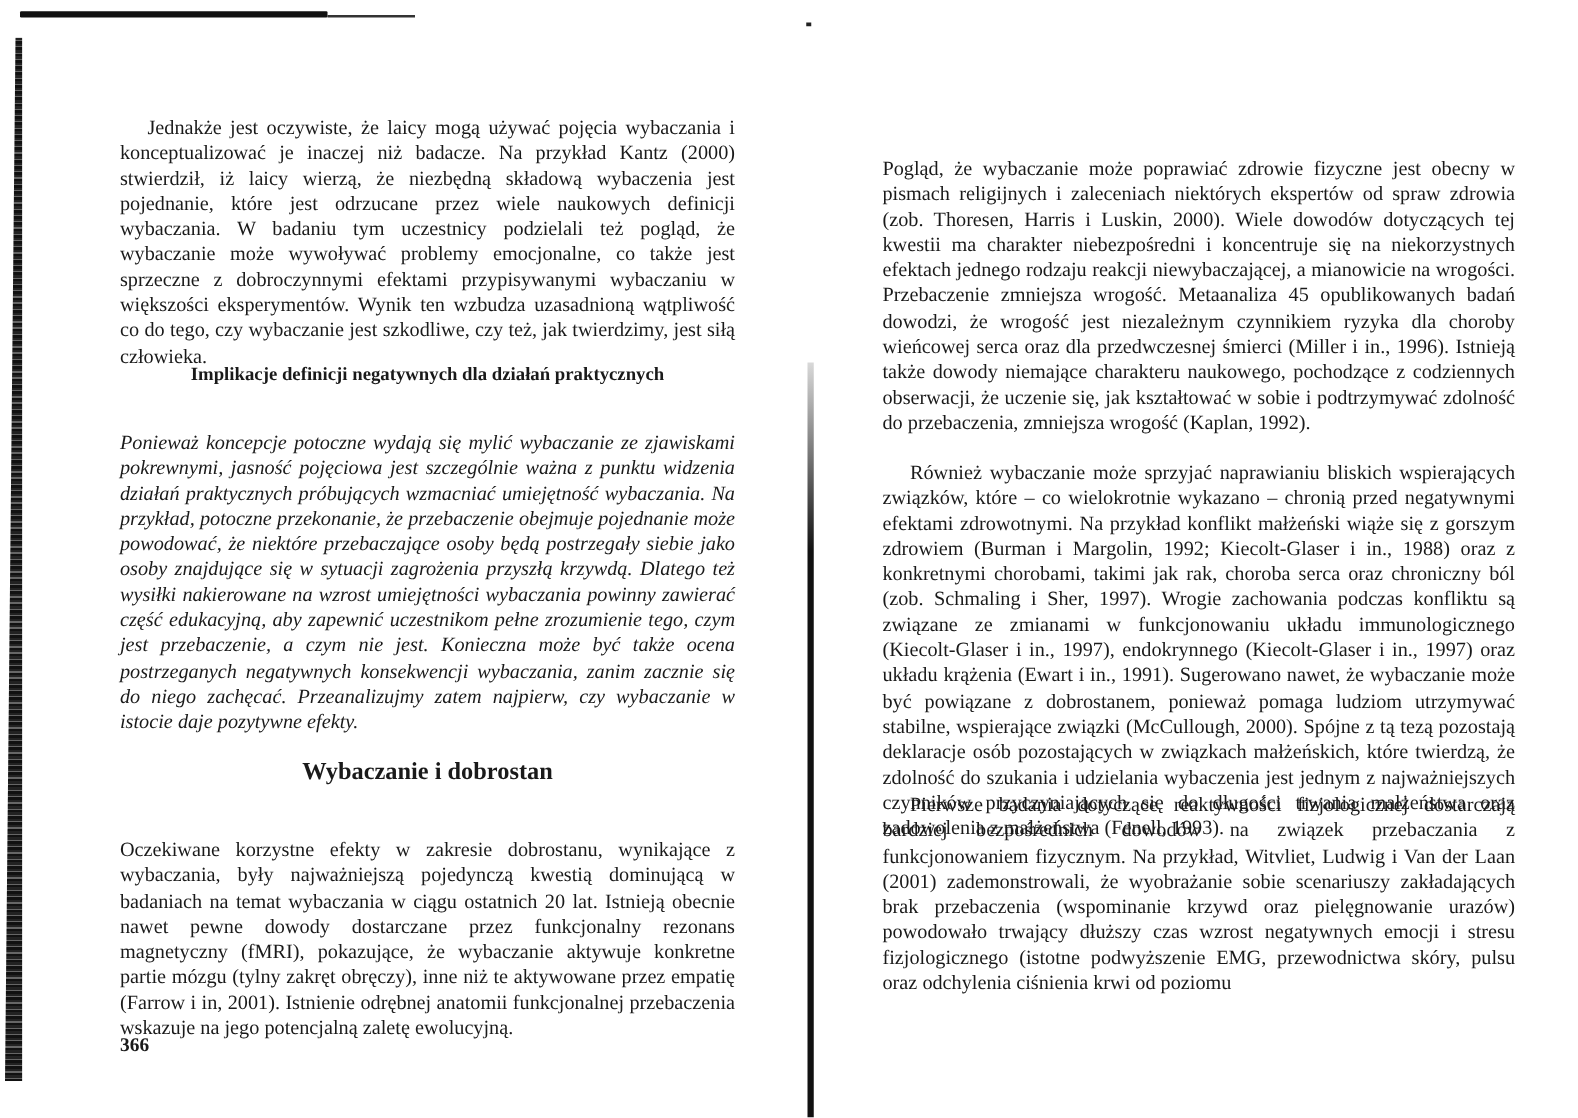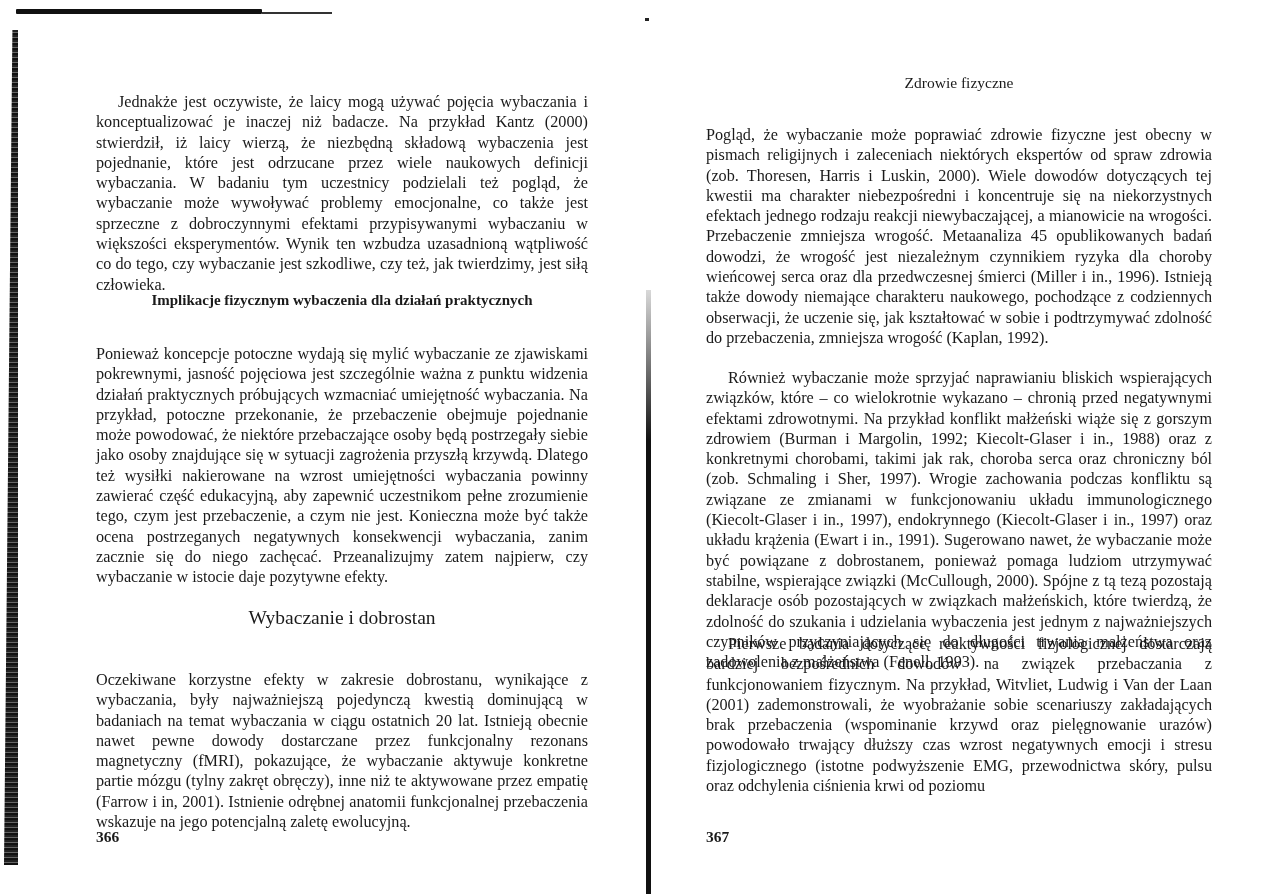--- a/index.html
+++ b/index.html
@@ -40,56 +40,54 @@
     text-align-last: left; hyphens: none;
   }
   .indent { text-indent: 22px; }
   .block { position: absolute; left: 0; width: 100%; margin-top: 22px; }
   .subheading {
     position: absolute; left: 0; width: 100%; text-align: center;
     font-weight: bold; font-size: 15px;
   }
   .heading {
     position: absolute; left: 0; width: 100%; text-align: center;
-    font-weight: normal; font-size: 19.5px;
+    font-weight: bold; font-size: 19.5px;
   }
   .page-number {
     position: absolute; left: 0; width: 100%; 
     font-weight: bold; font-size: 15.5px; top: 828px;
   }
 </style>
 </head>
 <body>
 
 <div class="top-bar"></div>
 <div class="top-bar-tail"></div>
 <div class="left-edge"></div>
 <div class="gutter-mark"></div>
 <div class="gutter"></div>
 
 <div class="page page-left">
   <div class="block" style="top:70px;">
     <p class="para indent">Jednakże jest oczywiste, że laicy mogą używać pojęcia wybaczania i konceptualizować je inaczej niż badacze. Na przykład Kantz (2000) stwierdził, iż laicy wierzą, że niezbędną składową wybaczenia jest pojednanie, które jest odrzucane przez wiele naukowych definicji wybaczania. W badaniu tym uczestnicy podzielali też pogląd, że wybaczanie może wywoływać problemy emocjonalne, co także jest sprzeczne z dobroczynnymi efektami przypisywanymi wybaczaniu w większości eksperymentów. Wynik ten wzbudza uzasadnioną wątpliwość co do tego, czy wybaczanie jest szkodliwe, czy też, jak twierdzimy, jest siłą człowieka.</p>
   </div>
-  <div class="subheading" style="top:292px;">Implikacje fizycznym wybaczenia dla działań praktycznych</div>
-  <div class="block" style="top:322px;">
+  <div class="subheading" style="top:292px;">Implikacje definicji negatywnych dla działań praktycznych</div>
+  <div class="block" style="top:322px;font-style:italic;">
     <p class="para">Ponieważ koncepcje potoczne wydają się mylić wybaczanie ze zjawiskami pokrewnymi, jasność pojęciowa jest szczególnie ważna z punktu widzenia działań praktycznych próbujących wzmacniać umiejętność wybaczania. Na przykład, potoczne przekonanie, że przebaczenie obejmuje pojednanie może powodować, że niektóre przebaczające osoby będą postrzegały siebie jako osoby znajdujące się w sytuacji zagrożenia przyszłą krzywdą. Dlatego też wysiłki nakierowane na wzrost umiejętności wybaczania powinny zawierać część edukacyjną, aby zapewnić uczestnikom pełne zrozumienie tego, czym jest przebaczenie, a czym nie jest. Konieczna może być także ocena postrzeganych negatywnych konsekwencji wybaczania, zanim zacznie się do niego zachęcać. Przeanalizujmy zatem najpierw, czy wybaczanie w istocie daje pozytywne efekty.</p>
   </div>
   <div class="heading" style="top:607px;">Wybaczanie i dobrostan</div>
   <div class="block" style="top:648px;">
     <p class="para">Oczekiwane korzystne efekty w zakresie dobrostanu, wynikające z wybaczania, były najważniejszą pojedynczą kwestią dominującą w badaniach na temat wybaczania w ciągu ostatnich 20 lat. Istnieją obecnie nawet pewne dowody dostarczane przez funkcjonalny rezonans magnetyczny (fMRI), pokazujące, że wybaczanie aktywuje konkretne partie mózgu (tylny zakręt obręczy), inne niż te aktywowane przez empatię (Farrow i in, 2001). Istnienie odrębnej anatomii funkcjonalnej przebaczenia wskazuje na jego potencjalną zaletę ewolucyjną.</p>
   </div>
   <div class="page-number">366</div>
 </div>
 
 <div class="page page-right">
-  <div class="running-head">Zdrowie fizyczne</div>
   <div class="block" style="top:103px;">
     <p class="para">Pogląd, że wybaczanie może poprawiać zdrowie fizyczne jest obecny w pismach religijnych i zaleceniach niektórych ekspertów od spraw zdrowia (zob. Thoresen, Harris i Luskin, 2000). Wiele dowodów dotyczących tej kwestii ma charakter niebezpośredni i koncentruje się na niekorzystnych efektach jednego rodzaju reakcji niewybaczającej, a mianowicie na wrogości. Przebaczenie zmniejsza wrogość. Metaanaliza 45 opublikowanych badań dowodzi, że wrogość jest niezależnym czynnikiem ryzyka dla choroby wieńcowej serca oraz dla przedwczesnej śmierci (Miller i in., 1996). Istnieją także dowody niemające charakteru naukowego, pochodzące z codziennych obserwacji, że uczenie się, jak kształtować w sobie i podtrzymywać zdolność do przebaczenia, zmniejsza wrogość (Kaplan, 1992).</p>
   </div>
   <div class="block" style="top:346px;">
     <p class="para indent">Również wybaczanie może sprzyjać naprawianiu bliskich wspierających związków, które – co wielokrotnie wykazano – chronią przed negatywnymi efektami zdrowotnymi. Na przykład konflikt małżeński wiąże się z gorszym zdrowiem (Burman i Margolin, 1992; Kiecolt-Glaser i in., 1988) oraz z konkretnymi chorobami, takimi jak rak, choroba serca oraz chroniczny ból (zob. Schmaling i Sher, 1997). Wrogie zachowania podczas konfliktu są związane ze zmianami w funkcjonowaniu układu immunologicznego (Kiecolt-Glaser i in., 1997), endokrynnego (Kiecolt-Glaser i in., 1997) oraz układu krążenia (Ewart i in., 1991). Sugerowano nawet, że wybaczanie może być powiązane z dobrostanem, ponieważ pomaga ludziom utrzymywać stabilne, wspierające związki (McCullough, 2000). Spójne z tą tezą pozostają deklaracje osób pozostających w związkach małżeńskich, które twierdzą, że zdolność do szukania i udzielania wybaczenia jest jednym z najważniejszych czynników przyczyniających się do długości trwania małżeństwa oraz zadowolenia z małżeństwa (Fenell, 1993).</p>
   </div>
   <div class="block" style="top:612px;">
     <p class="para indent">Pierwsze badania dotyczące reaktywności fizjologicznej dostarczają bardziej bezpośrednich dowodów na związek przebaczania z funkcjonowaniem fizycznym. Na przykład, Witvliet, Ludwig i Van der Laan (2001) zademonstrowali, że wyobrażanie sobie scenariuszy zakładających brak przebaczenia (wspominanie krzywd oraz pielęgnowanie urazów) powodowało trwający dłuższy czas wzrost negatywnych emocji i stresu fizjologicznego (istotne podwyższenie EMG, przewodnictwa skóry, pulsu oraz odchylenia ciśnienia krwi od poziomu</p>
   </div>
-  <div class="page-number">367</div>
 </div>
 
 </body></html>

